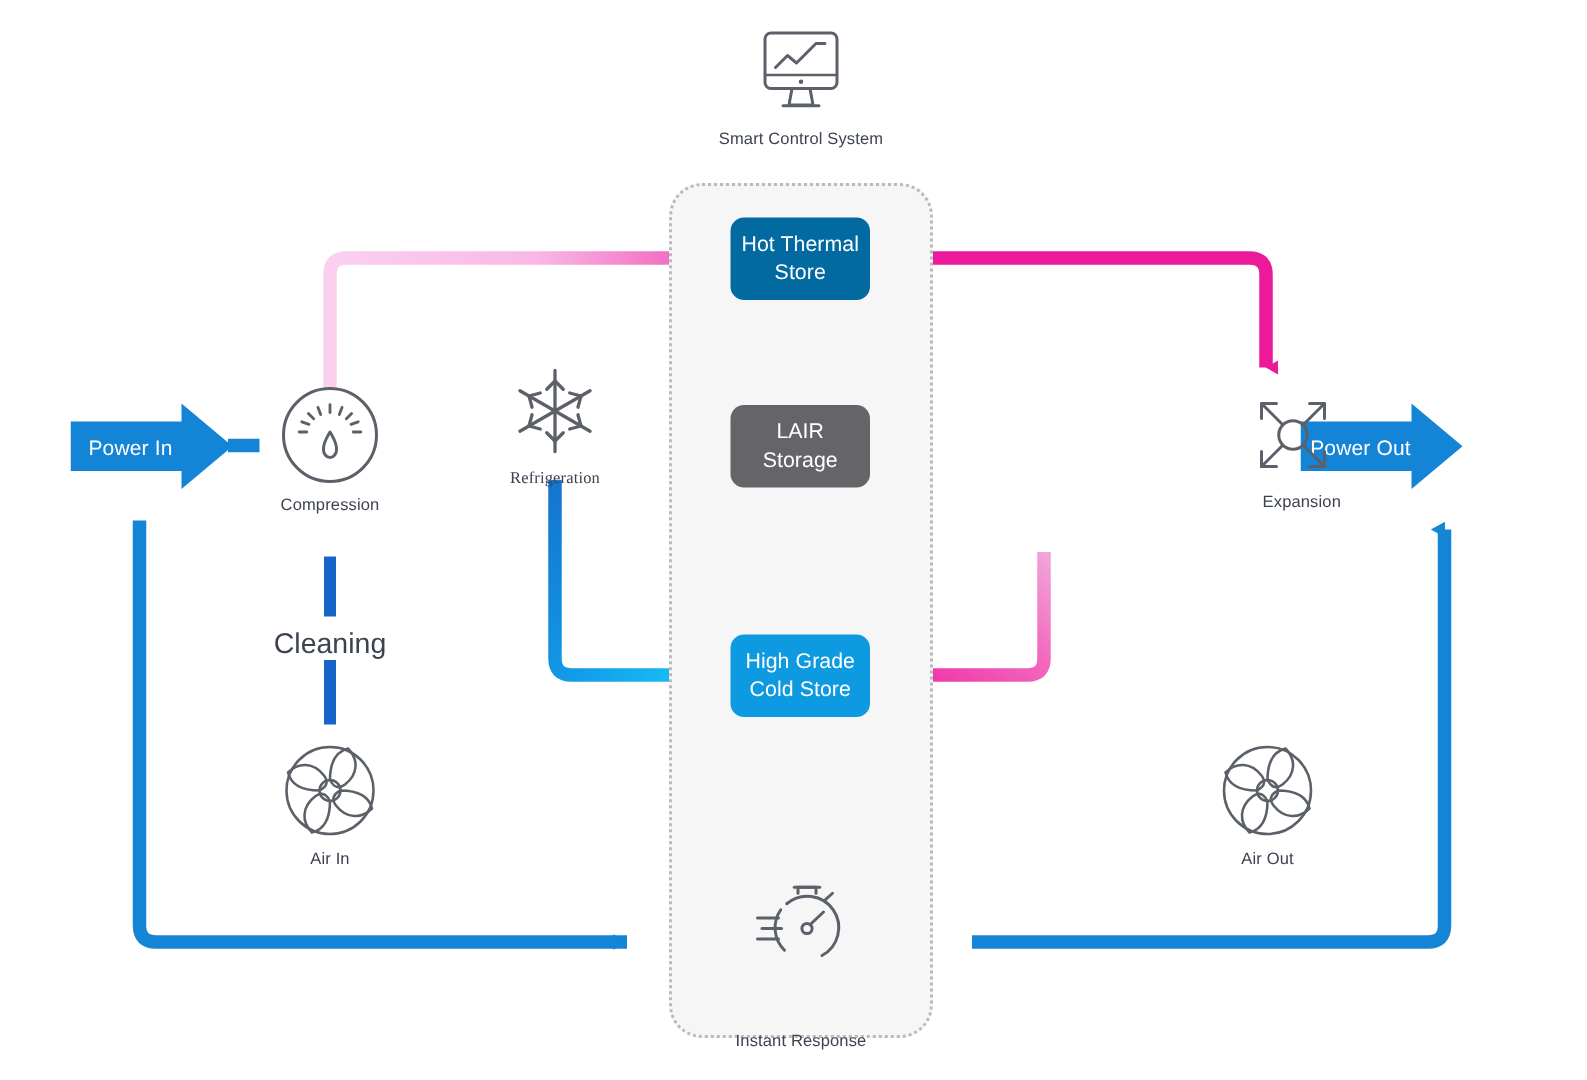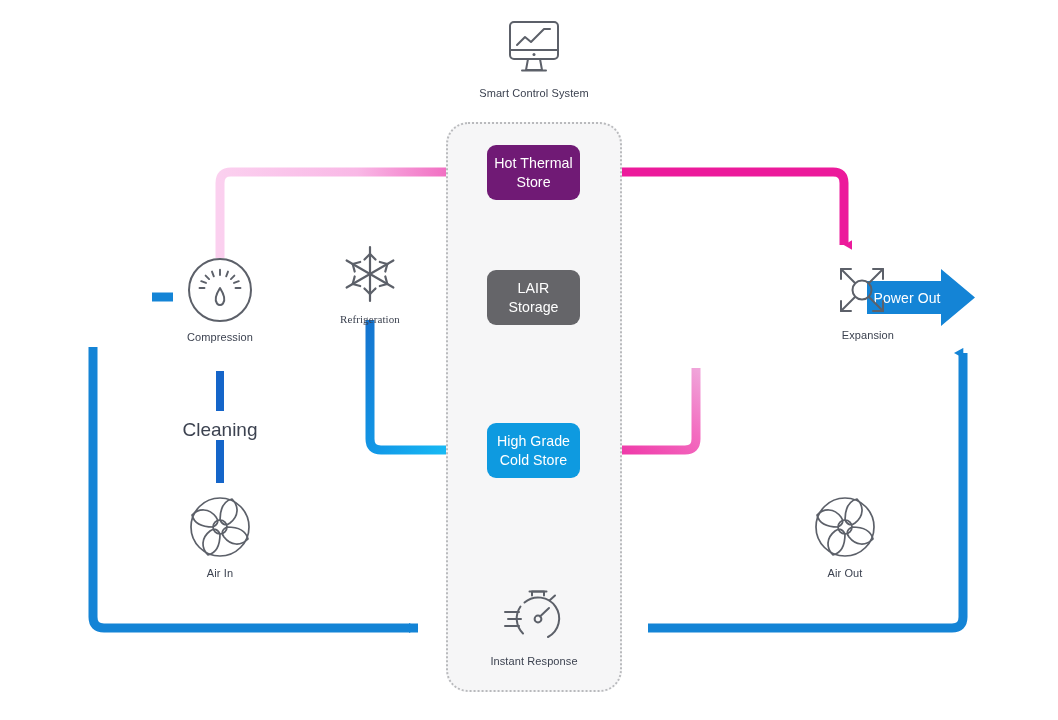--- a/index.html
+++ b/index.html
@@ -220,29 +220,35 @@
         <line x1="11" y1="32" x2="59" y2="32" stroke="#5c6069" stroke-width="1.8"></line>
         <circle cx="35" cy="36.5" r="1.5" fill="#5c6069"></circle>
         <polyline points="18,27 26,19 32,24 45,11 51,11" fill="none" stroke="#5c6069" stroke-width="2" stroke-linecap="round" stroke-linejoin="round"></polyline>
         <path d="M29,41 L27,52 L43,52 L41,41" fill="none" stroke="#5c6069" stroke-width="2" stroke-linejoin="round"></path>
         <line x1="23" y1="52.5" x2="47" y2="52.5" stroke="#5c6069" stroke-width="2" stroke-linecap="round"></line>
       </svg>
     </span>
     <span class="caption">Smart Control System</span>
   </div>
 
+  <div class="power-arrow" style="left:47px; top:269px; width:108px; height:57px;">
+    <svg width="108" height="57" viewBox="0 0 108 57" style="position:absolute;left:0;top:0;">
+      <path d="M0,12 L74,12 L74,0 L108,28.5 L74,57 L74,45 L0,45 Z" fill="#1484d6"></path>
+    </svg>
+    <span class="pa-label">Power In</span>
+  </div>
 
   <div class="power-arrow" style="left:867px; top:269px; width:108px; height:57px;">
     <svg width="108" height="57" viewBox="0 0 108 57" style="position:absolute;left:0;top:0;">
       <path d="M0,12 L74,12 L74,0 L108,28.5 L74,57 L74,45 L0,45 Z" fill="#1484d6"></path>
     </svg>
     <span class="pa-label">Power Out</span>
   </div>
 
-  <div class="store-box" style="left:487px; top:145px; width:93px; height:55px; background:#701a75;">
+  <div class="store-box" style="left:487px; top:145px; width:93px; height:55px; background:#0369a1;">
     <span>
       <span>Hot Thermal</span><br>
       <span>Store</span>
     </span>
   </div>
 
   <div class="store-box" style="left:487px; top:270px; width:93px; height:55px; background:#656569;">
     <span>
       <span>LAIR</span><br>
       <span>Storage</span>
@@ -357,21 +363,21 @@
           <path d="M33,26 C33,14 37,7 45,5 C52,12 52,22 43,29 C39.5,31.6 36,31.8 33,26 Z"></path>
           <path d="M40,33 C52,33 59,37 61,45 C54,52 44,52 37,43 C34.4,39.5 34.2,36 40,33 Z"></path>
           <path d="M33,40 C33,52 29,59 21,61 C14,54 14,44 23,37 C26.5,34.4 30,34.2 33,40 Z"></path>
           <path d="M26,33 C14,33 7,29 5,21 C12,14 22,14 29,23 C31.6,26.5 31.8,30 26,33 Z"></path>
         </g>
       </svg>
     </span>
     <span class="caption">Air Out</span>
   </div>
 
-  <div class="node" style="left:479px; top:588px; width:110px;">
+  <div class="node" style="left:479px; top:588px; width:110px;gap:33px;">
     <span class="glyph">
       <svg width="66" height="60" viewBox="0 0 66 60">
         <path d="M47,49 A21,21 0 1 0 23.5,14.5" fill="none" stroke="#5c6069" stroke-width="2" stroke-linecap="round"></path>
         <path d="M19.5,18.5 A21,21 0 0 0 22,45.5" fill="none" stroke="#5c6069" stroke-width="2" stroke-linecap="round"></path>
         <circle cx="37" cy="31" r="3.4" fill="none" stroke="#5c6069" stroke-width="2"></circle>
         <line x1="39" y1="28.5" x2="48" y2="20" stroke="#5c6069" stroke-width="2" stroke-linecap="round"></line>
         <path d="M31,7.5 L31,3.5 L43,3.5 L43,7.5" fill="none" stroke="#5c6069" stroke-width="2" stroke-linejoin="round" stroke-linecap="round"></path>
         <line x1="28.5" y1="3.5" x2="45.5" y2="3.5" stroke="#5c6069" stroke-width="2" stroke-linecap="round"></line>
         <line x1="48.5" y1="12.5" x2="54" y2="7.5" stroke="#5c6069" stroke-width="2" stroke-linecap="round"></line>
         <g stroke="#5c6069" stroke-width="2" stroke-linecap="round">

